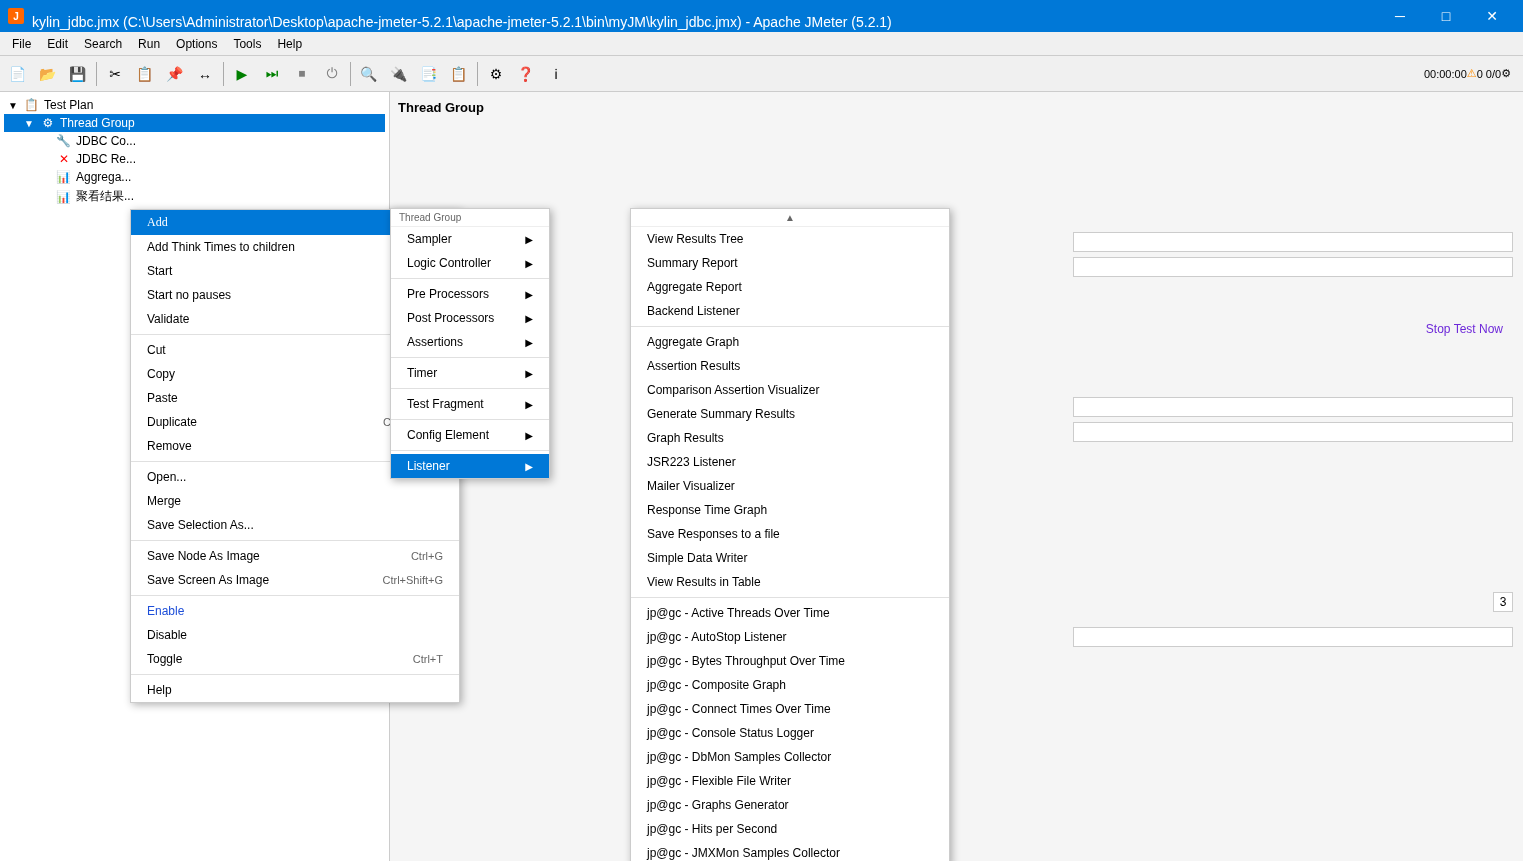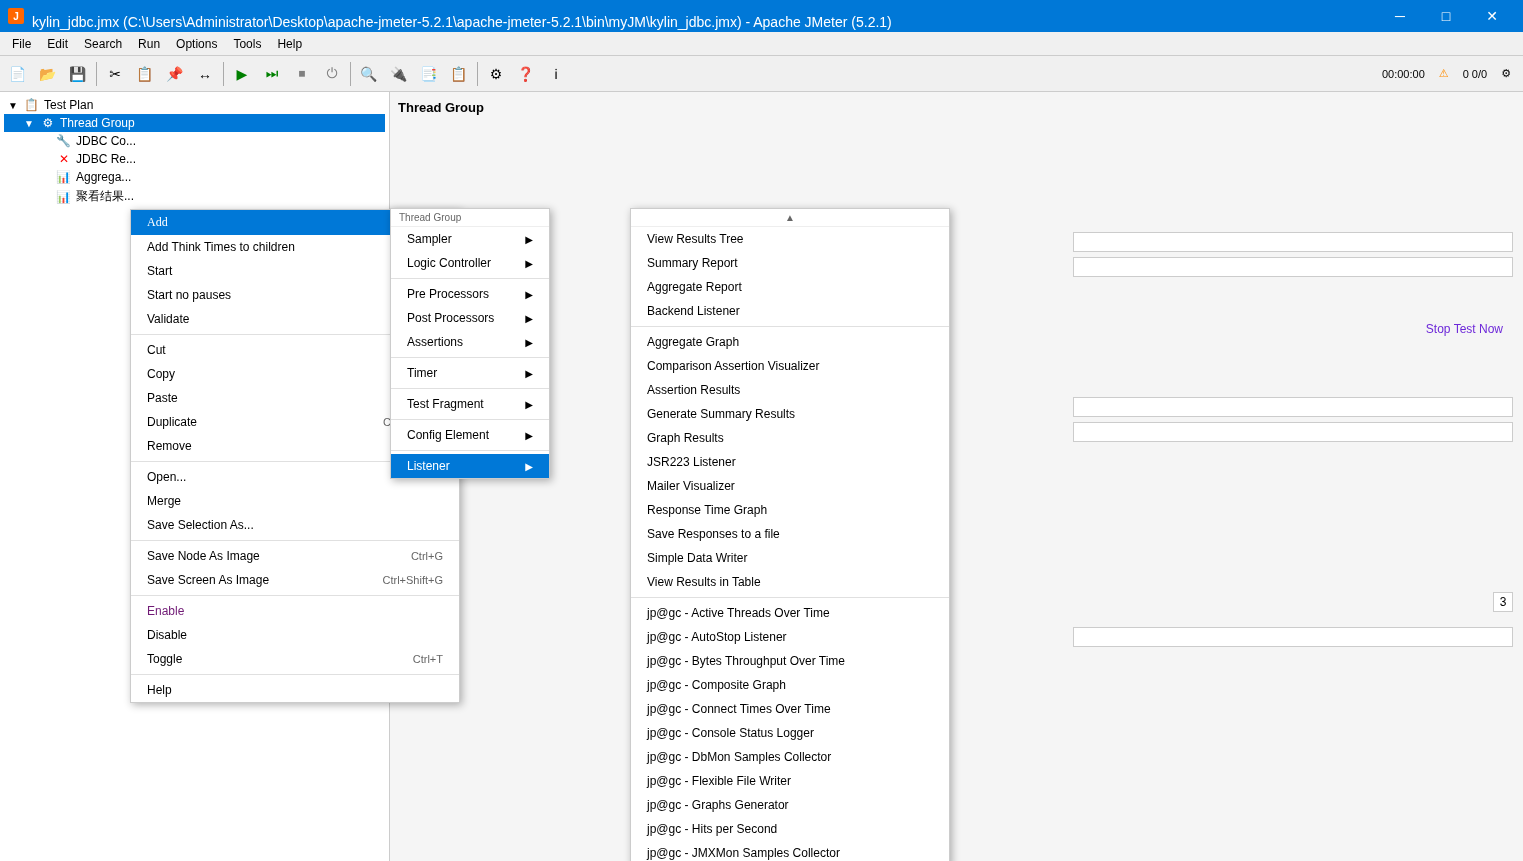--- a/index.html
+++ b/index.html
@@ -99,21 +99,21 @@
       width: 1px;
       height: 24px;
       background: #aaa;
       margin: 0 2px;
     }
     .time-display {
       margin-left: auto;
       font-size: 11px;
       display: flex;
       align-items: center;
-      gap: 14px;
+      gap: 0;
       padding-right: 8px;
     }
 
     
     .main-area {
       display: flex;
       height: calc(861px - 32px - 24px - 36px);
       position: relative;
     }
 
@@ -158,21 +158,21 @@
     .cm-item {
       padding: 5px 16px;
       cursor: pointer;
       display: flex;
       align-items: center;
       justify-content: space-between;
       gap: 16px;
       white-space: nowrap;
       font-size: 12px;
     }
-    .cm-item.disabled { color: #701a75; cursor: default; }
+    .cm-item.disabled { color: #1d4ed8; cursor: default; }
     .cm-separator { height: 1px; background: #e0e0e0; margin: 3px 0; }
     .cm-shortcut { color: #666; font-size: 11px; margin-left: 16px; }
     .cm-arrow { font-size: 10px; }
 
     
     .cm-item.add-item { background: #0078d7; color: white; font-family: Liberation Serif, serif; }
 
     
     .context-menu-2 {
       position: absolute;
@@ -438,26 +438,26 @@
       <span>Aggregate Report</span>
     </div>
     <div class="cm-item">
       <span>Backend Listener</span>
     </div>
     <div class="cm-separator"></div>
     <div class="cm-item">
       <span>Aggregate Graph</span>
     </div>
     <div class="cm-item">
+      <span>Assertion Results</span>
+    </div>
+    <div class="cm-item">
       <span>Comparison Assertion Visualizer</span>
     </div>
     <div class="cm-item">
-      <span>Assertion Results</span>
-    </div>
-    <div class="cm-item">
       <span>Generate Summary Results</span>
     </div>
     <div class="cm-item">
       <span>Graph Results</span>
     </div>
     <div class="cm-item">
       <span>JSR223 Listener</span>
     </div>
     <div class="cm-item">
       <span>Mailer Visualizer</span>

